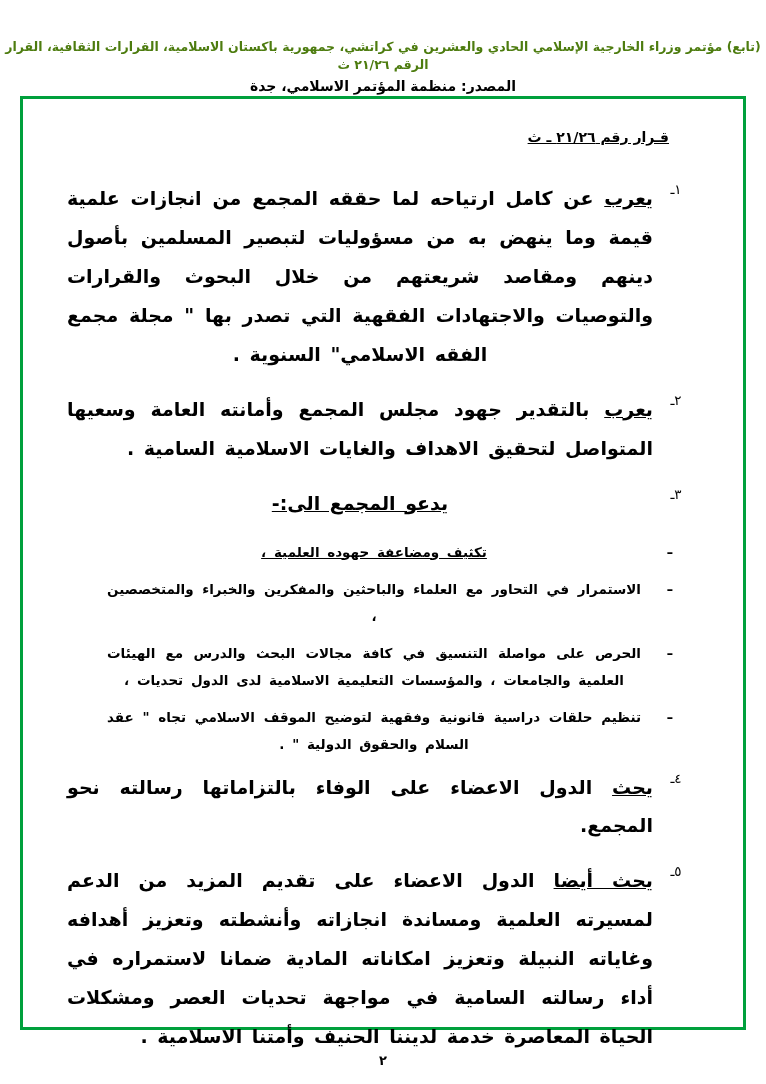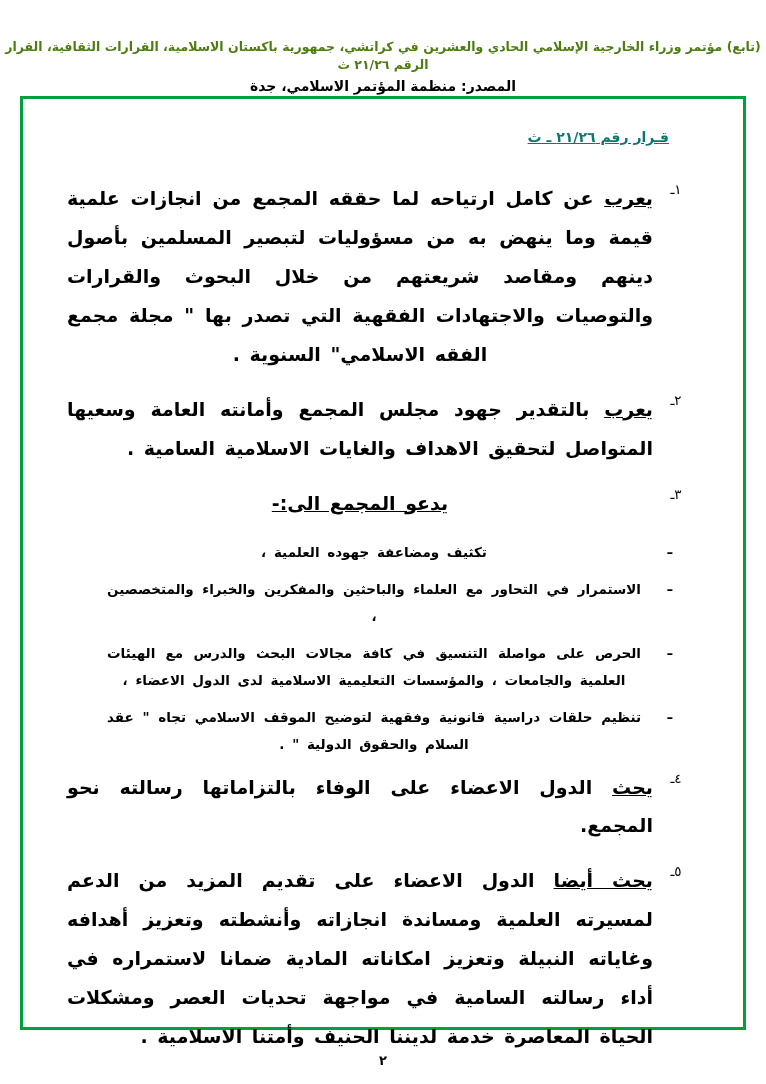--- a/index.html
+++ b/index.html
@@ -65,21 +65,21 @@
   }
 
   
   .doc-title {
     font-size: 14px;
     font-weight: bold;
     letter-spacing: 2.5px;
     text-decoration: underline;
     text-align: right;
     margin: 8px 30px 0 0;
-    color: #0f766e;
+    color: #000000;
   }
 
   
   .body-block {
     margin-top: 34px;
   }
   .clause {
     display: flex;
     flex-direction: row;
     align-items: flex-start;
@@ -189,29 +189,29 @@
         </div>
 
         <div class="clause">
           <div class="clause-num">٣ـ</div>
           <div class="clause-text short-center"><span class="lead">يدعو</span><span> المجمع الى:-</span></div>
         </div>
 
         <ul class="sub-list indent-right">
           <li class="sub-item">
             <span class="sub-dash">ـ</span>
-            <span class="sub-text short-center" style="text-align:center;">تكثيف ومضاعفة جهوده العلمية ،</span>
+            <span class="sub-text short-center" style="text-align:center;text-decoration:underline;">تكثيف ومضاعفة جهوده العلمية ،</span>
           </li>
           <li class="sub-item">
             <span class="sub-dash">ـ</span>
             <span class="sub-text">الاستمرار في التحاور مع العلماء والباحثين والمفكرين والخبراء والمتخصصين ،</span>
           </li>
           <li class="sub-item">
             <span class="sub-dash">ـ</span>
-            <span class="sub-text">الحرص على مواصلة التنسيق في كافة مجالات البحث والدرس مع الهيئات العلمية والجامعات ، والمؤسسات التعليمية الاسلامية لدى الدول الاعضاء ،</span>
+            <span class="sub-text">الحرص على مواصلة التنسيق في كافة مجالات البحث والدرس مع الهيئات العلمية والجامعات ، والمؤسسات التعليمية الاسلامية لدى الدول تحديات ،</span>
           </li>
           <li class="sub-item">
             <span class="sub-dash">ـ</span>
             <span class="sub-text">تنظيم حلقات دراسية قانونية وفقهية لتوضيح الموقف الاسلامي تجاه " عقد السلام والحقوق الدولية " .</span>
           </li>
         </ul>
 
         <div class="clause">
           <div class="clause-num">٤ـ</div>
           <div class="clause-text lastline-right"><span class="lead">يحث</span><span> الدول الاعضاء على الوفاء بالتزاماتها رسالته نحو المجمع.</span></div>

